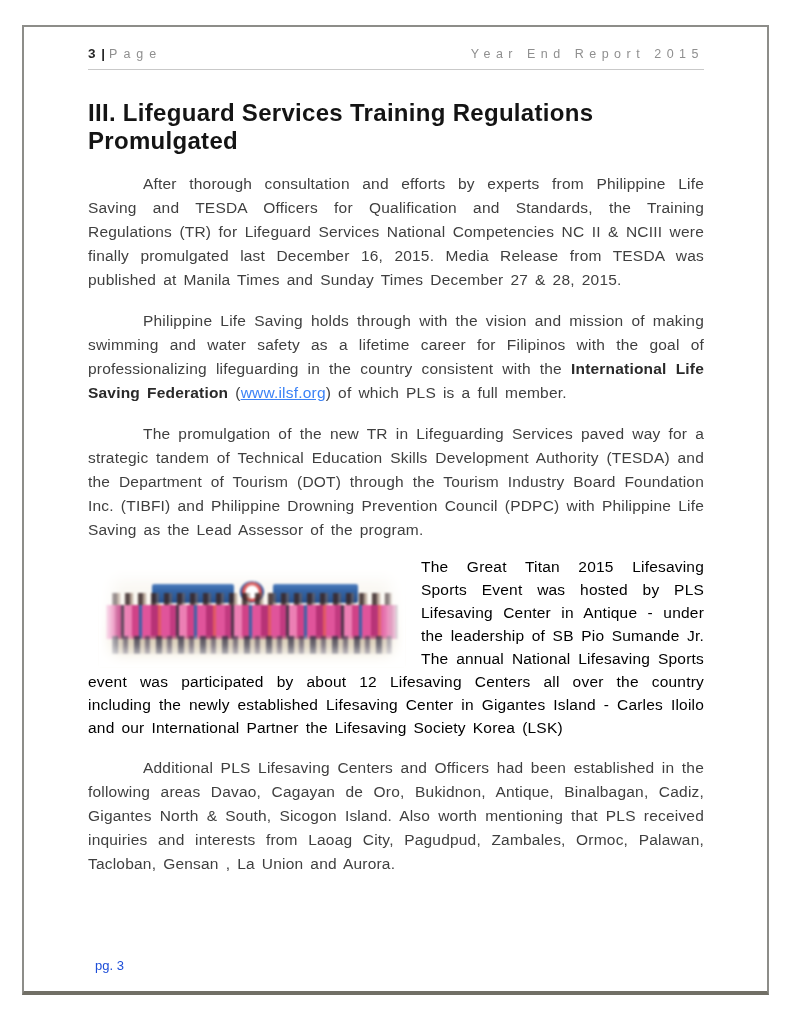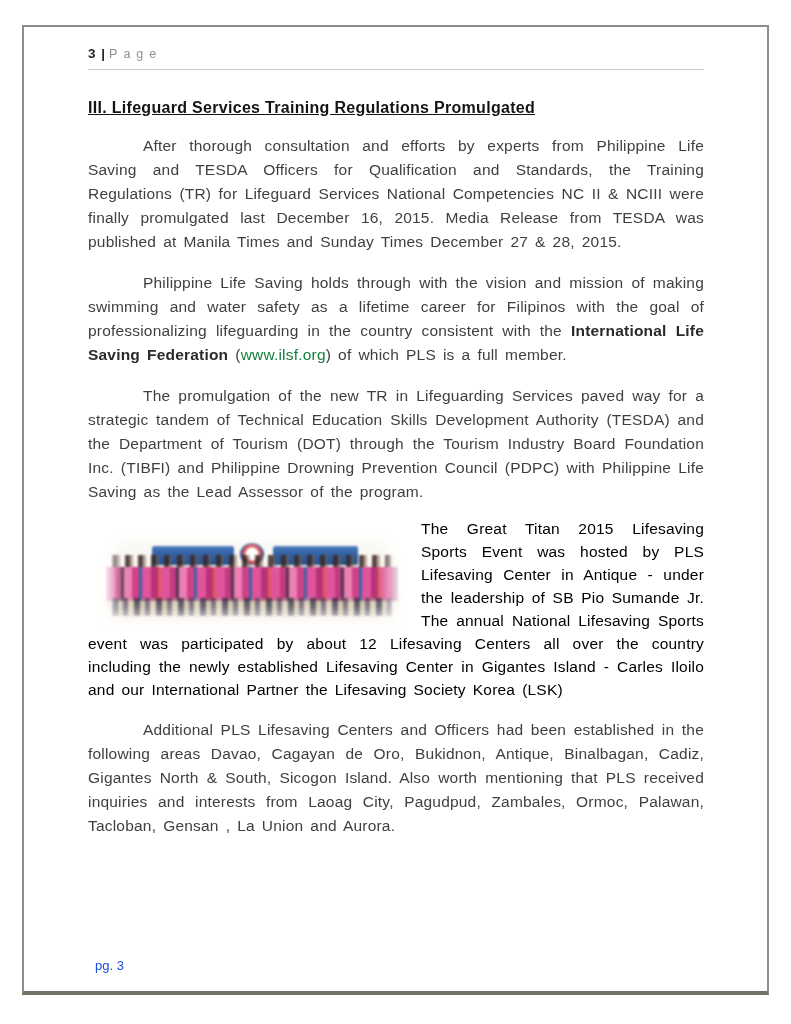--- a/index.html
+++ b/index.html
@@ -28,35 +28,34 @@
     border-bottom: 1px solid #c9c9c9;
     padding-bottom: 7px;
   }
   .header-left { white-space: nowrap; }
   .page-num { font-weight: bold; font-size: 13.5px; color: #262626; letter-spacing: 1px; }
   .page-word { color: #8f8f8f; font-size: 12.5px; letter-spacing: 6px; margin-left: 3px; }
   .report-title { color: #8f8f8f; font-size: 12.5px; letter-spacing: 5.5px; white-space: nowrap; }
 
   
   .section-heading {
-    font-size: 16px; font-weight: bold; color: #141414;
+    font-size: 24px; font-weight: bold; color: #141414;
     letter-spacing: 0.3px;
     margin: 29px 0 0 0;
-    text-decoration: underline;
   }
   .section-heading.tight { margin-top: 34px; }
   .body-para {
     font-size: 15.5px; line-height: 24px; color: #3f3f3f;
     text-align: justify;
     text-indent: 55px;
     word-spacing: 2.5px; letter-spacing: 0.2px;
     margin: 17px 0 0 0;
   }
   .inline-bold { font-weight: bold; color: #2a2a2a; }
-  .doc-link { color: #15803d; cursor: pointer; }
+  .doc-link { color: #3b82f6; text-decoration: underline; cursor: pointer; }
 
   
   .titan-body {
     font-size: 15.5px; line-height: 23px; color: #000000;
     text-align: justify;
     word-spacing: 2.5px; letter-spacing: 0.2px;
     margin-top: 13px;
     overflow: visible;
   }
   .photo {
@@ -111,20 +110,21 @@
 </head>
 <body>
 
 <div class="page-frame">
   <div class="content">
 
     <div class="header-row">
       <div class="header-left">
         <span class="page-num"><span>3</span> <span>|</span></span><span class="page-word">Page</span>
       </div>
+      <div class="report-title">Year End Report 2015</div>
     </div>
 
     <h2 class="section-heading">III. Lifeguard Services Training Regulations Promulgated</h2>
 
     <p class="body-para">After thorough consultation and efforts by experts from Philippine Life Saving and TESDA Officers for Qualification and Standards, the Training Regulations (TR) for Lifeguard Services National Competencies NC II &amp; NCIII were finally promulgated last December 16, 2015. Media Release from TESDA was published at Manila Times and Sunday Times December 27 &amp; 28, 2015.</p>
 
     <p class="body-para"><span>Philippine Life Saving holds through with the vision and mission of making swimming and water safety as a lifetime career for Filipinos with the goal of professionalizing lifeguarding in the country consistent with the </span><span class="inline-bold">International Life Saving Federation</span><span> (</span><a class="doc-link">www.ilsf.org</a><span>) of which PLS is a full member.</span></p>
 
     <p class="body-para">The promulgation of the new TR in Lifeguarding Services paved way for a strategic tandem of Technical Education Skills Development Authority (TESDA) and the Department of Tourism (DOT) through the Tourism Industry Board Foundation Inc. (TIBFI) and Philippine Drowning Prevention Council (PDPC) with Philippine Life Saving as the Lead Assessor of the program.</p>
 

